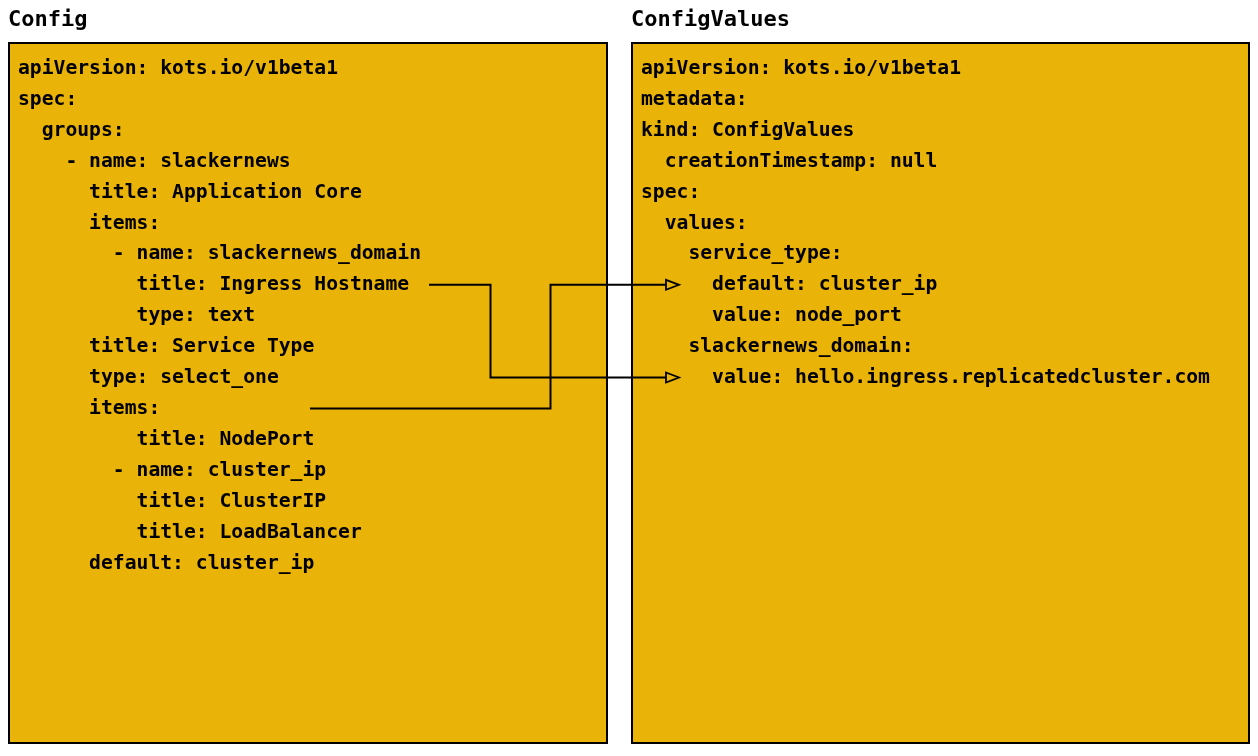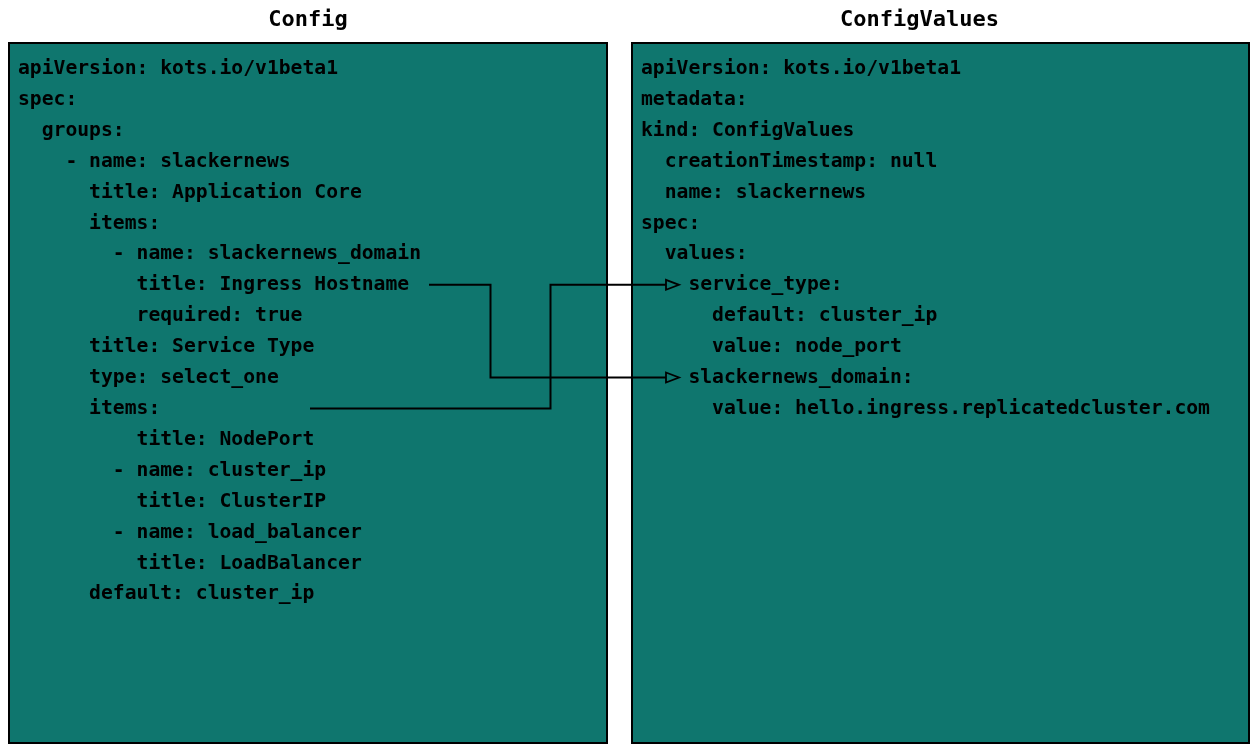--- a/index.html
+++ b/index.html
@@ -13,33 +13,33 @@
     height: 756px;
     background: #ffffff;
     font-family: "DejaVu Sans Mono", "Liberation Mono", monospace;
     overflow: hidden;
   }
   .panel-title {
     position: absolute;
     top: 2px;
     height: 34px;
     line-height: 34px;
-    text-align: center;
+    text-align: left;
     font-weight: bold;
     font-size: 22px;
     color: #000000;
   }
   .title-left  { left: 8px;   width: 600px; }
-  .title-right { left: 610px; width: 619px; }
+  .title-right { left: 631px; width: 619px; }
   .yaml-box {
     position: absolute;
     top: 42px;
     height: 702px;
     box-sizing: border-box;
-    background: #0f766e;
+    background: #eab308;
     border: 2px solid #000000;
     padding: 9px 0 0 8px;
     overflow: hidden;
   }
   .box-left  { left: 8px;   width: 600px; }
   .box-right { left: 631px; width: 619px; }
   .yaml-line {
     white-space: pre;
     font-size: 19.7px;
     line-height: 30.9px;
@@ -66,38 +66,36 @@
 
   <div class="yaml-box box-left">
     <div class="yaml-line">apiVersion: kots.io/v1beta1</div>
     <div class="yaml-line">spec:</div>
     <div class="yaml-line">  groups:</div>
     <div class="yaml-line">    - name: slackernews</div>
     <div class="yaml-line">      title: Application Core</div>
     <div class="yaml-line">      items:</div>
     <div class="yaml-line">        - name: slackernews_domain</div>
     <div class="yaml-line">          title: Ingress Hostname</div>
-    <div class="yaml-line">          required: true</div>
+    <div class="yaml-line">          type: text</div>
     <div class="yaml-line">      title: Service Type</div>
     <div class="yaml-line">      type: select_one</div>
     <div class="yaml-line">      items:</div>
     <div class="yaml-line">          title: NodePort</div>
     <div class="yaml-line">        - name: cluster_ip</div>
     <div class="yaml-line">          title: ClusterIP</div>
-    <div class="yaml-line">        - name: load_balancer</div>
     <div class="yaml-line">          title: LoadBalancer</div>
     <div class="yaml-line">      default: cluster_ip</div>
   </div>
 
   <div class="yaml-box box-right">
     <div class="yaml-line">apiVersion: kots.io/v1beta1</div>
     <div class="yaml-line">metadata:</div>
     <div class="yaml-line">kind: ConfigValues</div>
     <div class="yaml-line">  creationTimestamp: null</div>
-    <div class="yaml-line">  name: slackernews</div>
     <div class="yaml-line">spec:</div>
     <div class="yaml-line">  values:</div>
     <div class="yaml-line">    service_type:</div>
     <div class="yaml-line">      default: cluster_ip</div>
     <div class="yaml-line">      value: node_port</div>
     <div class="yaml-line">    slackernews_domain:</div>
     <div class="yaml-line">      value: hello.ingress.replicatedcluster.com</div>
   </div>
 
   <svg class="arrow-overlay" width="1258" height="756" viewBox="0 0 1258 756" xmlns="http://www.w3.org/2000/svg">

